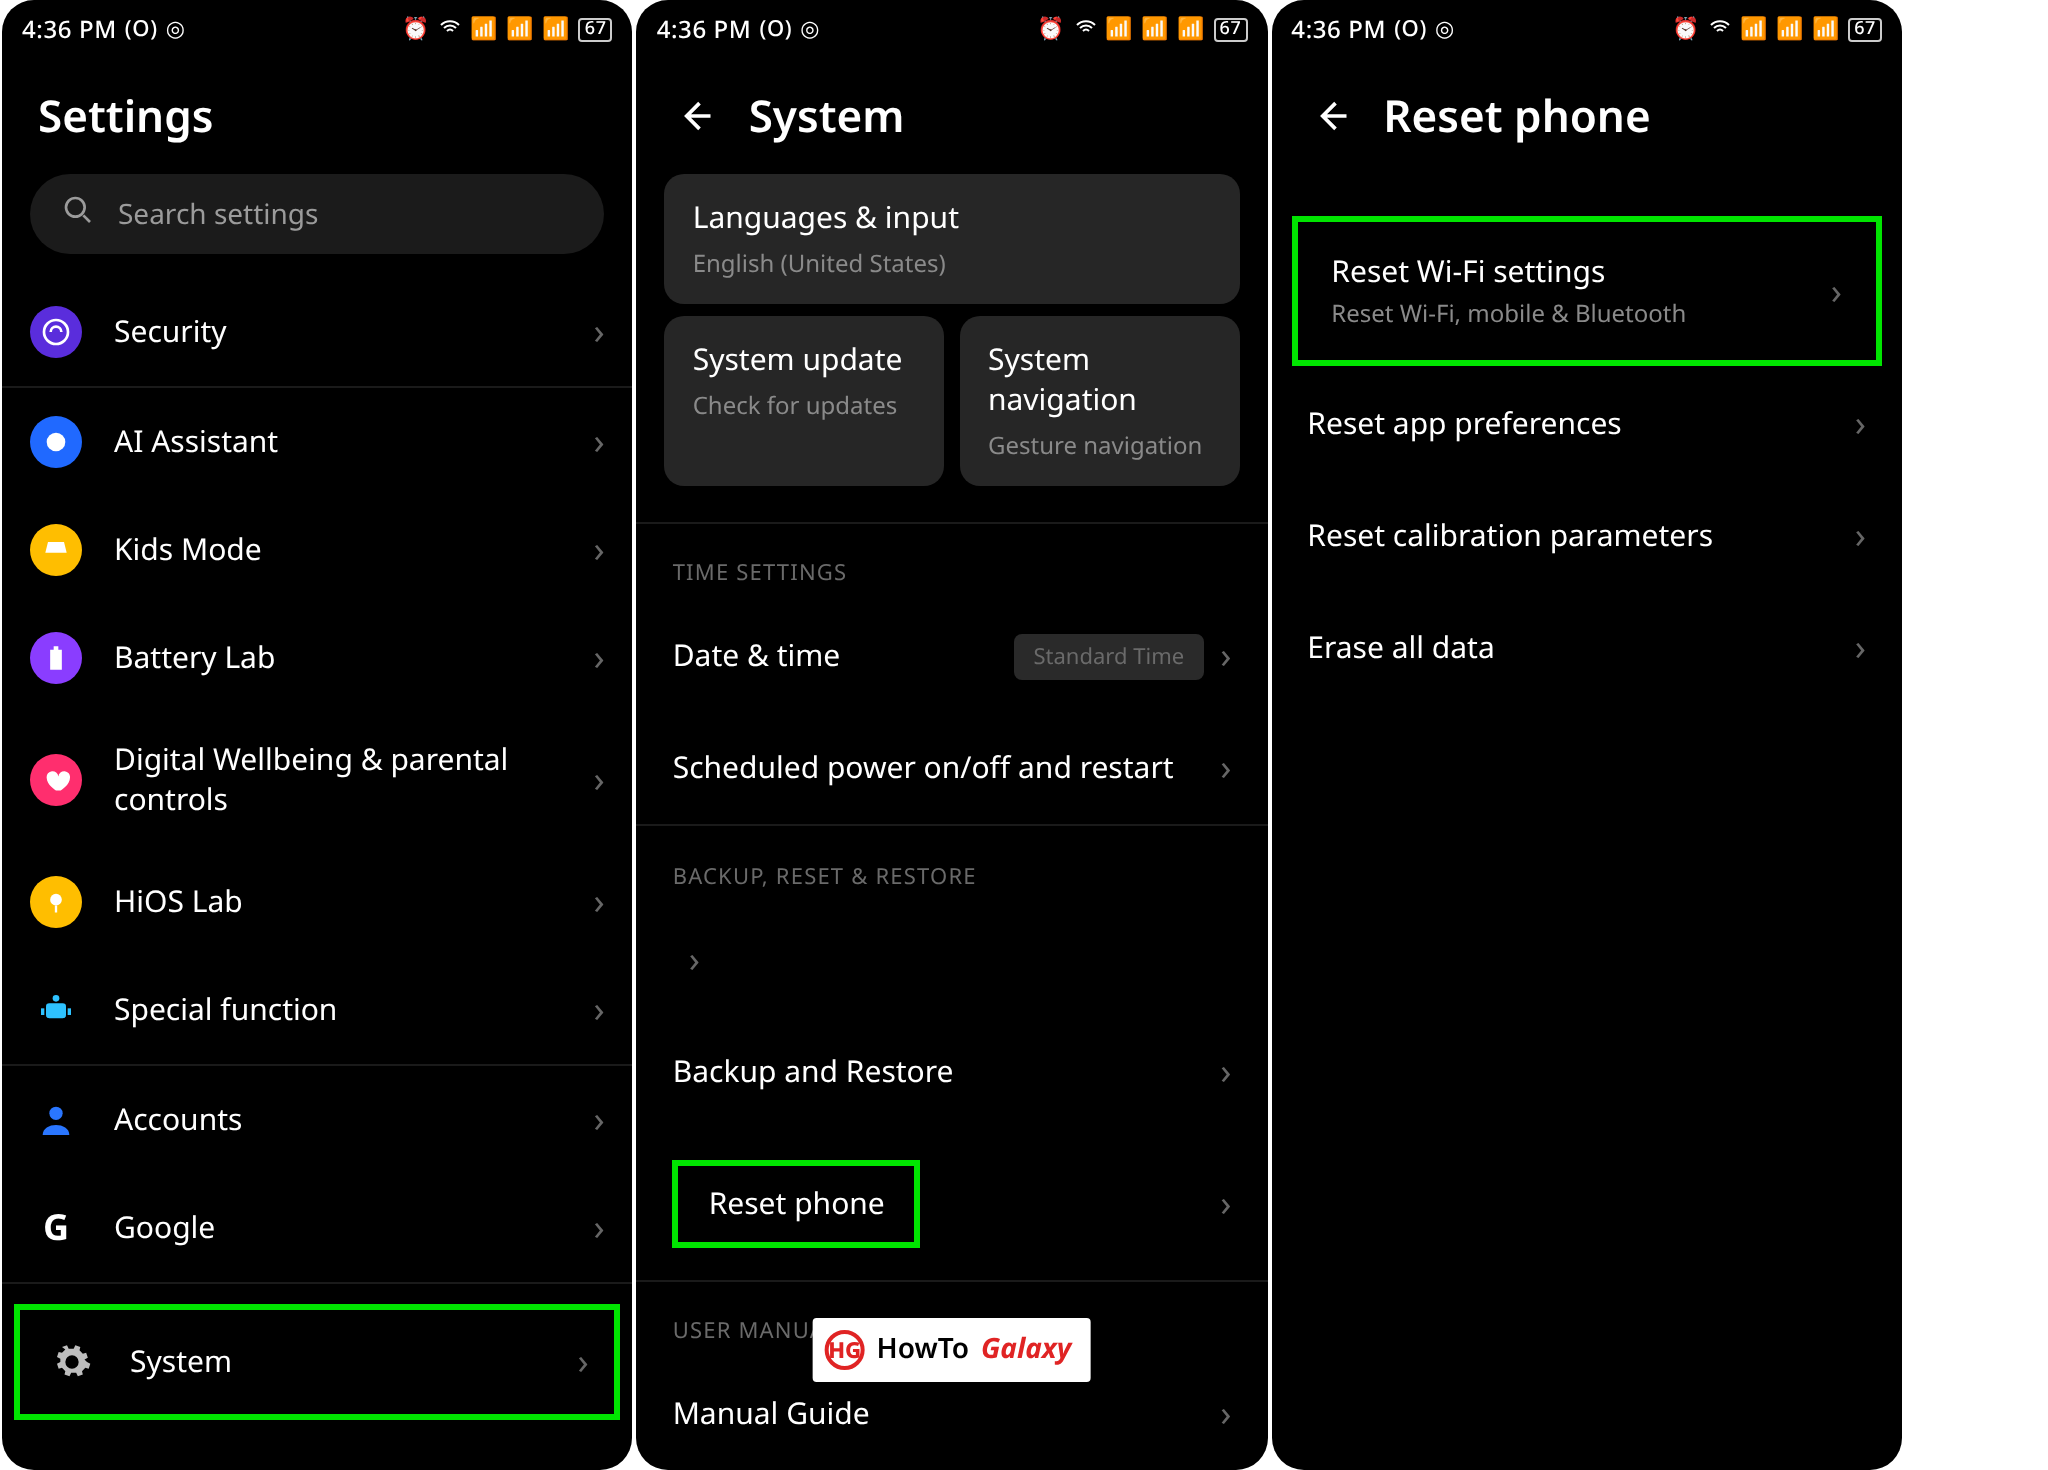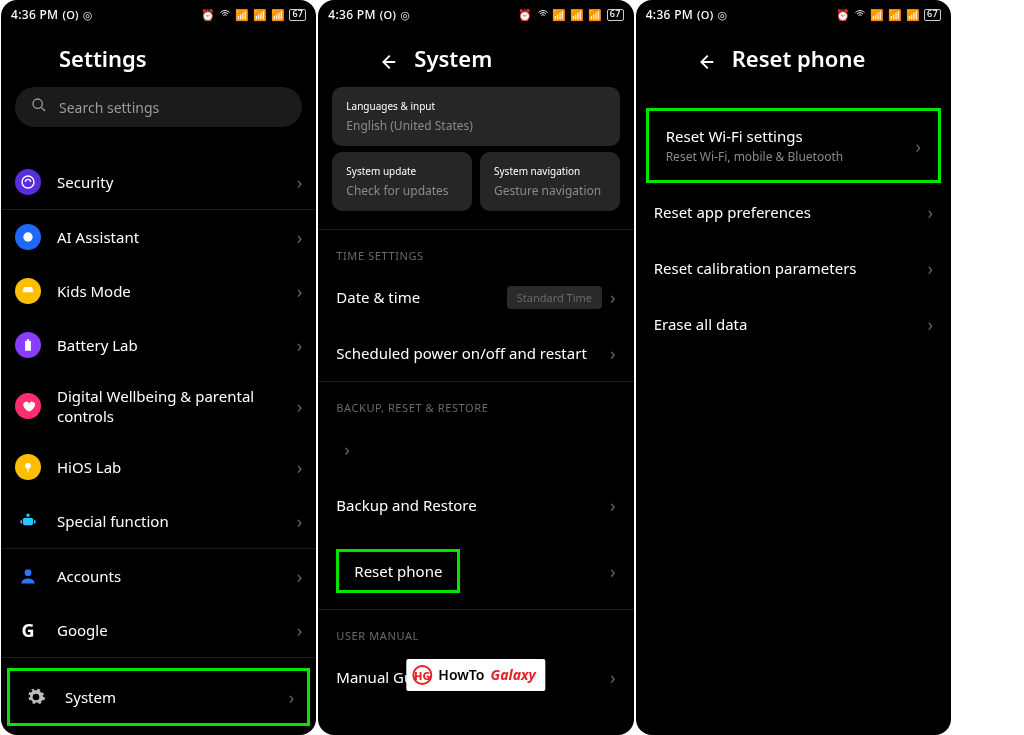--- a/index.html
+++ b/index.html
@@ -40,37 +40,36 @@
   .statusbar .left, .statusbar .right { display: flex; align-items: center; gap: 4px; }
   .status-glyph { font-size: 11px; line-height: 1; }
   .battery {
     display:inline-flex; align-items:center;
     border:1px solid #ccc; border-radius:2px; padding:0 2px;
     font-size:9px; line-height:1.2; height:12px;
   }
   
   .hdr {
     display: flex;
-    align-items: flex-end;
+    align-items: center;
     gap: 16px;
     padding: 18px 18px 14px 18px;
-    margin-left: 40px;
   }
   .hdr .title {
     font-size: 22px;
     font-weight: 600;
   }
   .back-arrow {
     width: 22px; height: 22px;
     display:inline-flex; align-items:center; justify-content:center;
   }
   .back-arrow svg { width: 22px; height: 22px; stroke:#fff; fill:none; stroke-width:2; }
   
   .searchbar {
-    margin: 0 14px 28px 14px;
+    margin: 0 14px 12px 14px;
     background: #1b1b1b;
     border-radius: 30px;
     height: 40px;
     display:flex; align-items:center; gap:12px;
     padding: 0 16px;
     color:#9b9b9b;
     font-size:14px;
   }
   .searchbar svg { width:16px; height:16px; stroke:#9b9b9b; fill:none; stroke-width:2; }
   
@@ -107,21 +106,21 @@
     display:flex; gap:8px;
     padding: 0 14px 6px 14px;
   }
   .card {
     background:#262626;
     border-radius:10px;
     padding:12px 14px;
     flex:1;
   }
   .card.wide { flex:2; }
-  .card .ct { font-size:10px; color:#fff; margin-bottom:4px; }
+  .card .ct { font-size:15px; color:#fff; margin-bottom:4px; }
   .card .cs { font-size:12px; color:#8a8a8a; }
 
   
   .highlight-green {
     border: 2px solid #00e500;
     box-shadow: 0 0 0 1px #00e500 inset;
     position: relative;
   }
   .highlight-green.fit {
     display:inline-flex;

